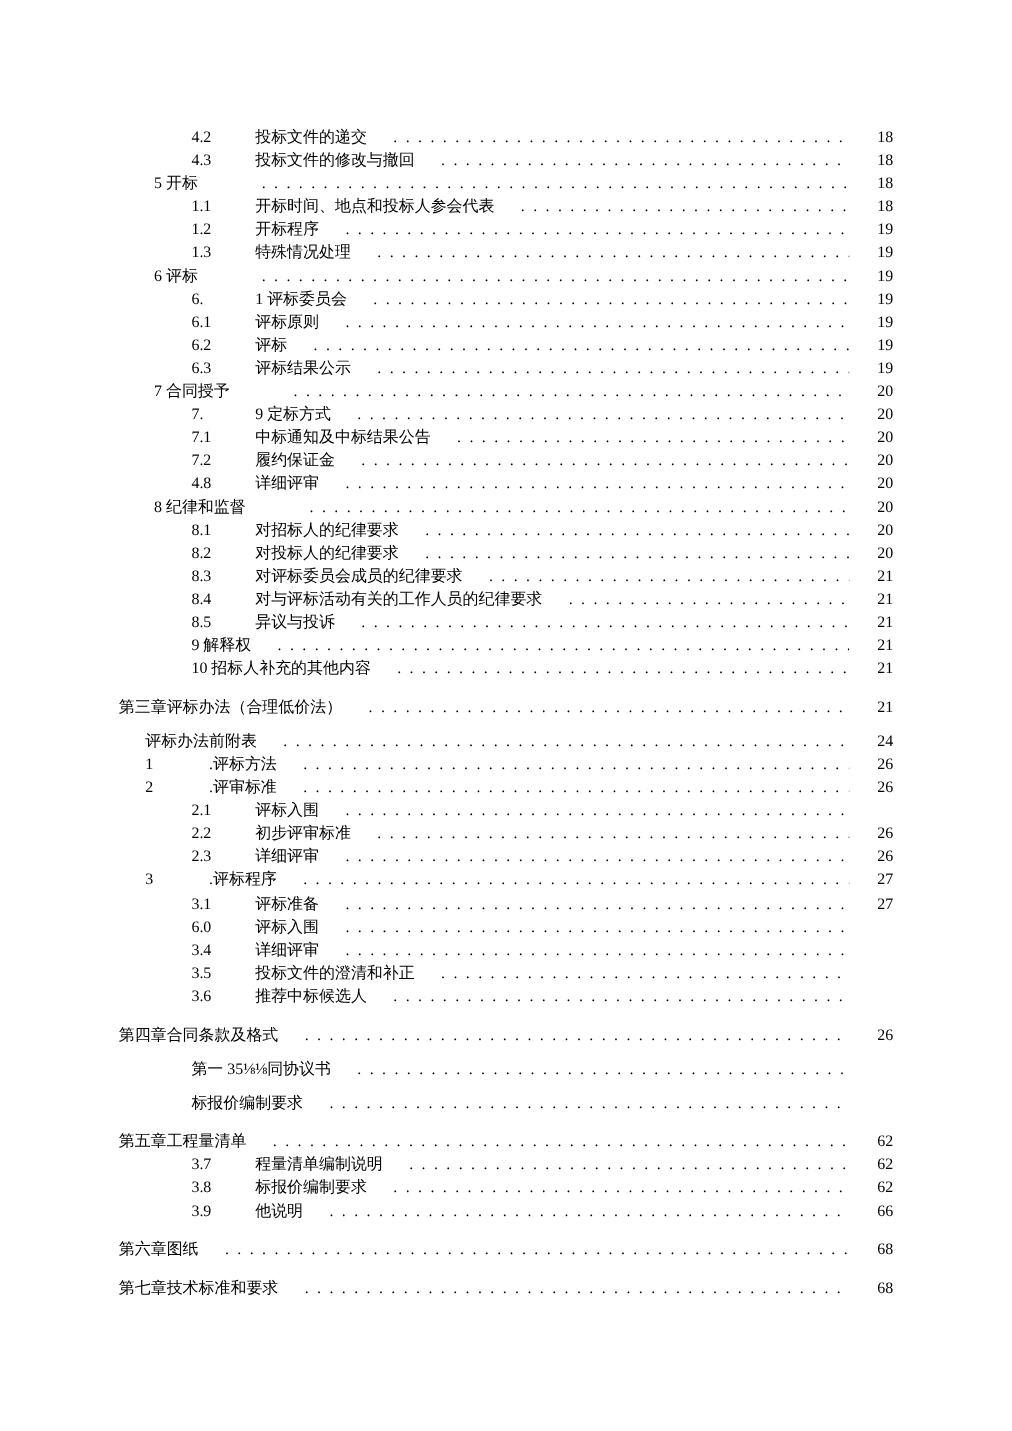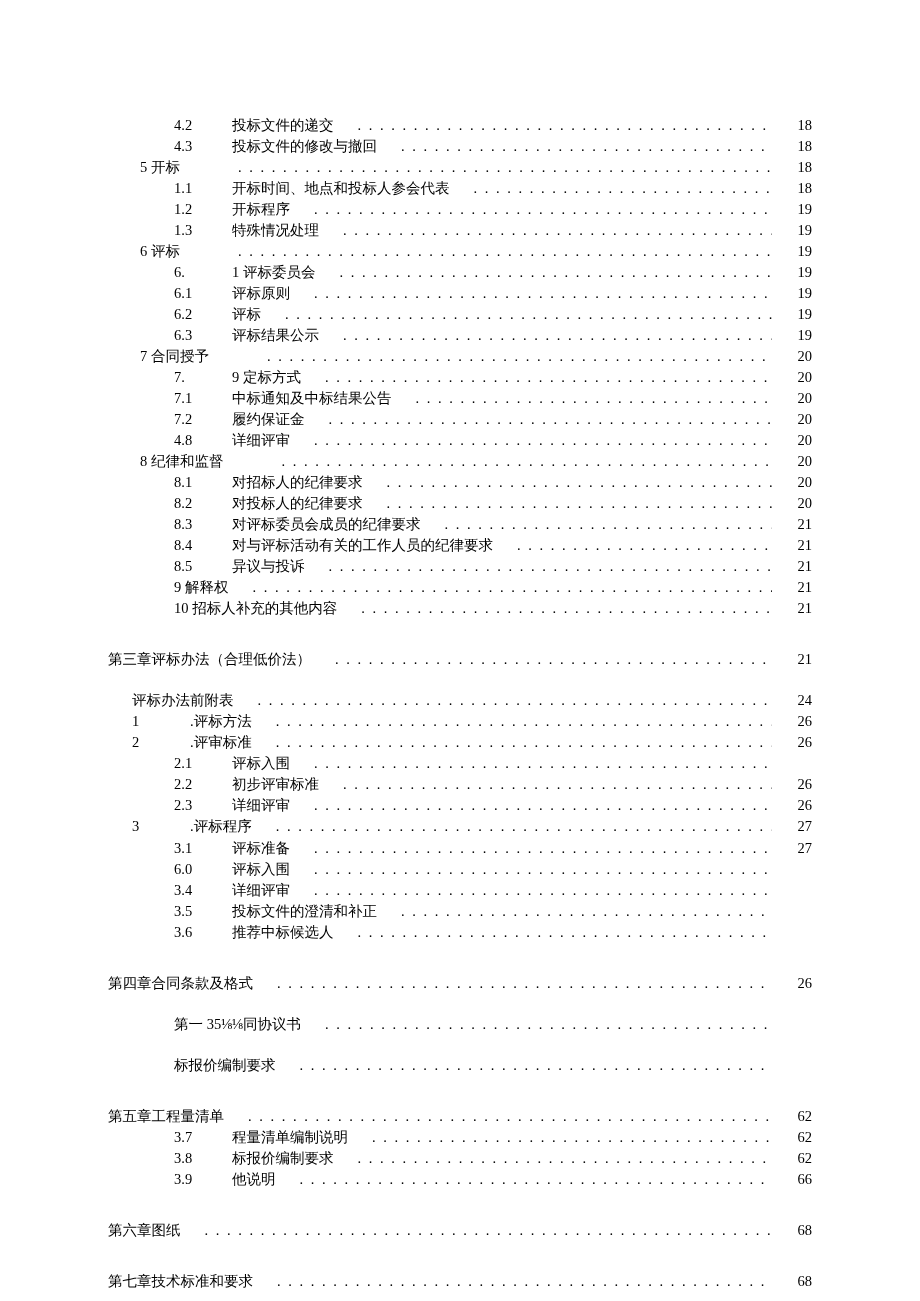--- a/index.html
+++ b/index.html
@@ -39,22 +39,22 @@
     }
     .toc-page {
       flex: 0 0 auto;
       text-align: right;
       min-width: 20px;
     }
     .indent-a { padding-left: 66px; }
     .indent-b { padding-left: 32px; }
     .indent-c { padding-left: 0px; }
     .indent-d { padding-left: 24px; }
-    .section-gap { margin-top: 30px; align-items: flex-end; }
-    .section-gap-sm { margin-top: 20px; }
+    .section-gap { margin-top: 14px; align-items: flex-end; }
+    .section-gap-sm { margin-top: 10px; }
     .wnum { min-width: 38px; display: inline-block; }
   </style>
 </head>
 <body>
 
 <div id="toc-container">
     <div class="toc-line indent-a">
       <span class="toc-num wnum">4.2</span>
       <span class="toc-label">投标文件的递交</span>
       <span class="toc-dots"></span>

